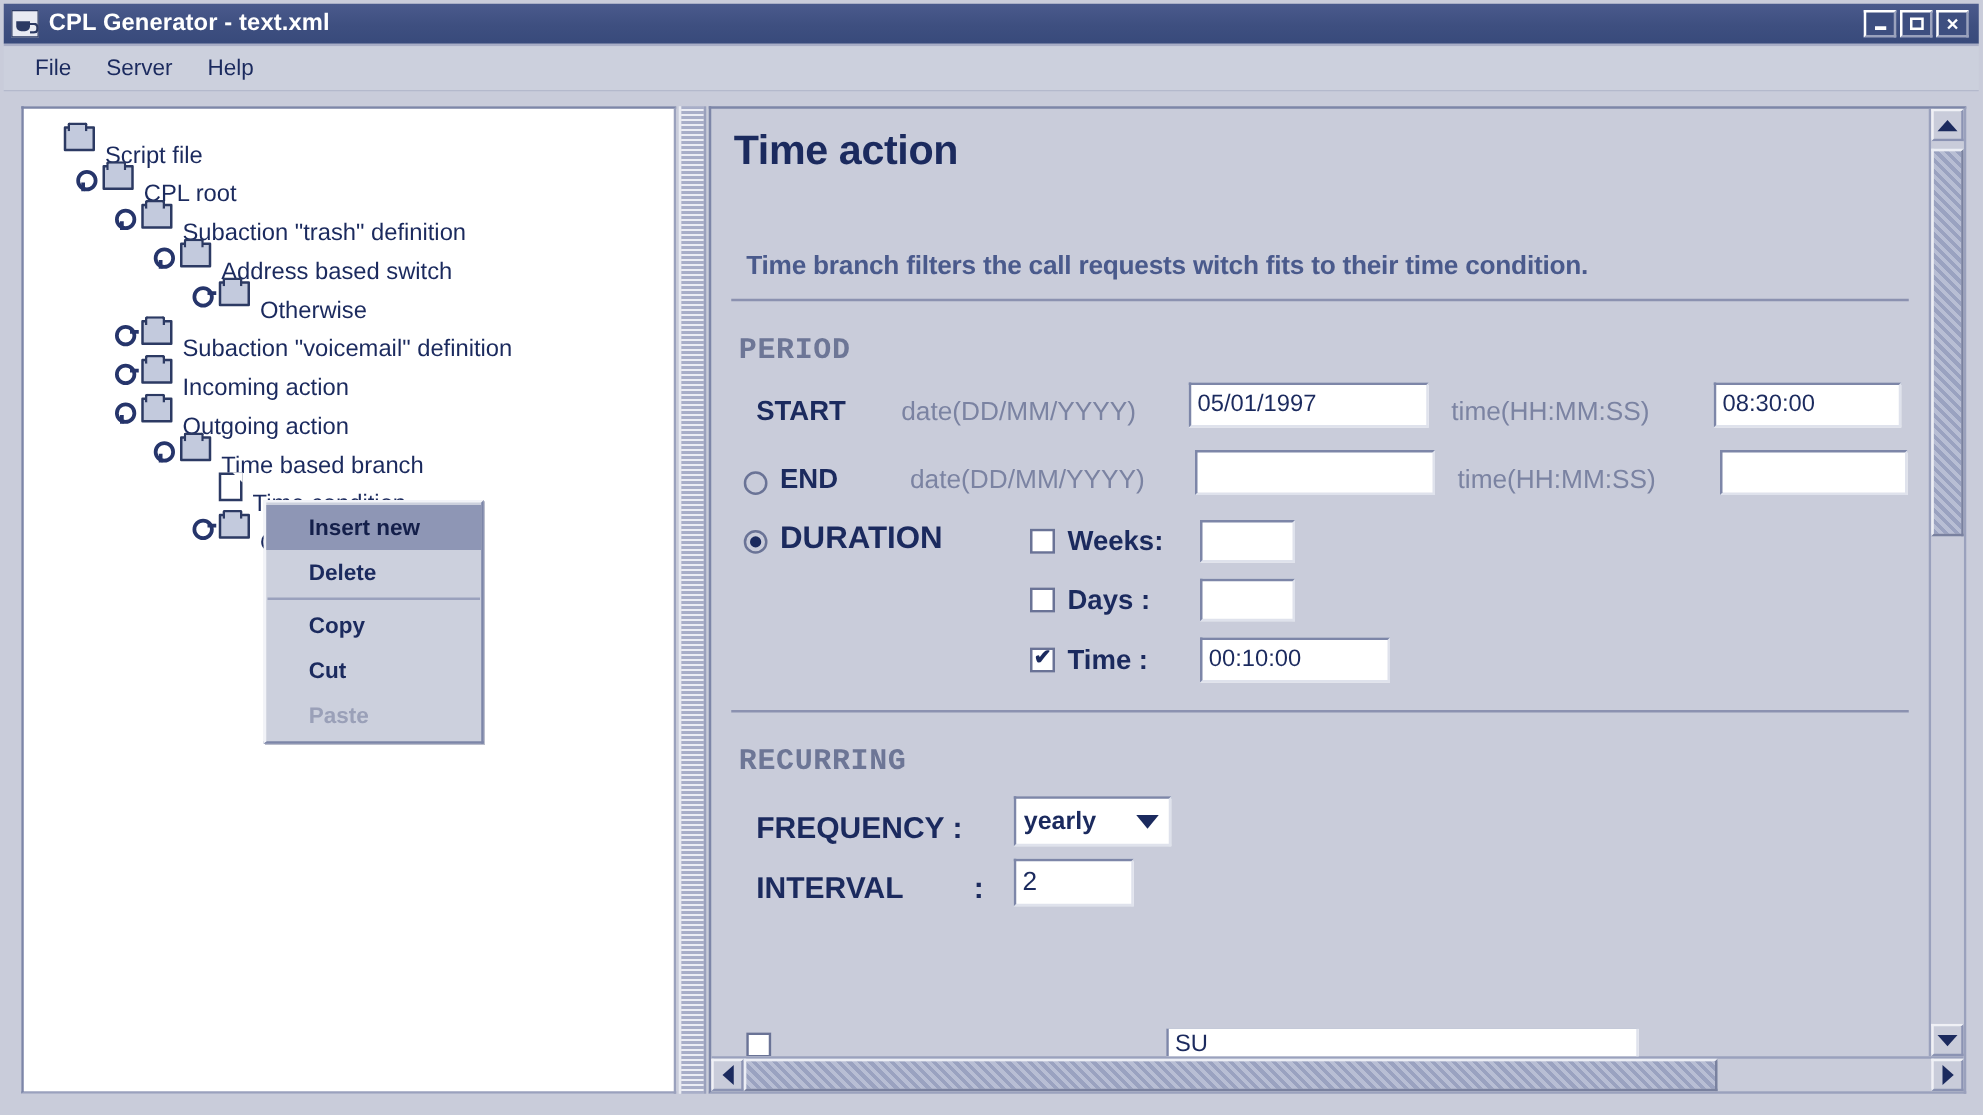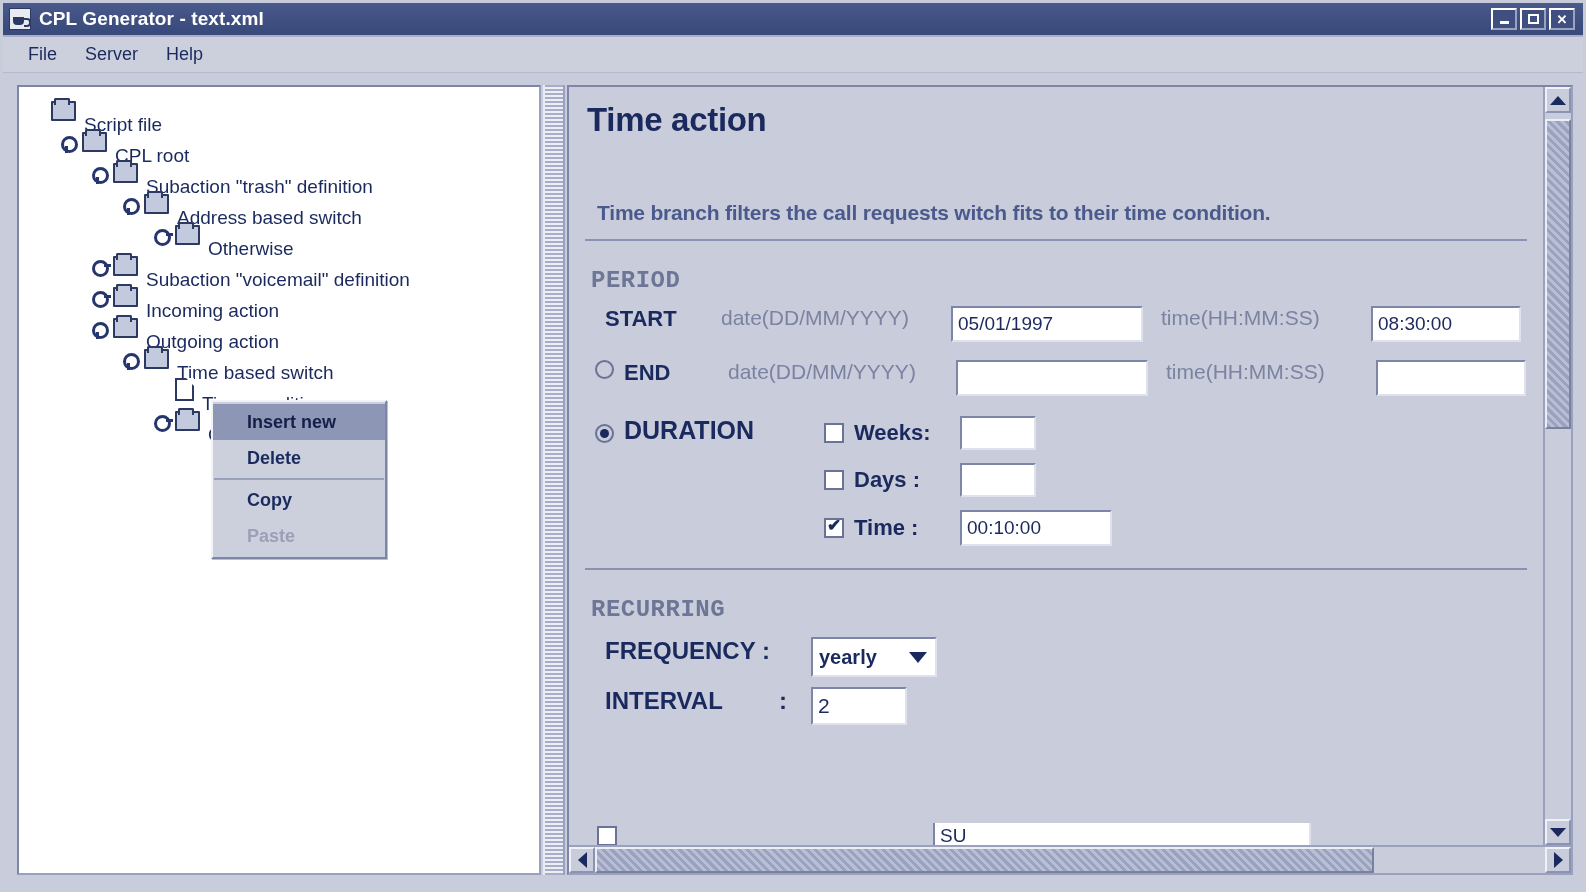--- a/index.html
+++ b/index.html
@@ -161,21 +161,21 @@
   .desc {
     font-size:21px; color:#4a5a8c; font-weight:bold;
     margin:62px 0 0 14px; letter-spacing:-0.2px;
   }
   .hr { height:2px; background:#8b91b0; margin:14px 2px 0 2px; }
   .section-title {
     font-size:24px; color:#6d7696; font-weight:bold; letter-spacing:0.5px;
     margin:26px 0 0 8px;
     font-family:Liberation Mono, monospace;
   }
-  .row { display:flex; align-items:flex-start; margin-top:12px; padding-left:22px; }
+  .row { display:flex; align-items:flex-end; margin-top:12px; padding-left:22px; }
   .lbl-strong { font-size:22px; font-weight:bold; color:#1b2a5e; white-space:nowrap; }
   .lbl-mute { font-size:21px; color:#7b83a2; white-space:nowrap; }
   .field {
     background:#ffffff;
     border:2px solid #7d86a8;
     border-right-color:#dfe2ec; border-bottom-color:#dfe2ec;
     height:36px; display:flex; align-items:center;
     padding:0 5px; font-size:19px; color:#1b2a5e;
   }
   .radio {
@@ -314,39 +314,40 @@
             <span class="tlabel">Incoming action</span>
           </div>
           <div class="tnode" style="padding-left: 62px;">
             <span class="handle expanded"></span>
             <span class="folder"></span>
             <span class="tlabel">Outgoing action</span>
           </div>
           <div class="tnode" style="padding-left: 93px;">
             <span class="handle expanded"></span>
             <span class="folder"></span>
-            <span class="tlabel">Time based switch</span>
+            <span class="tlabel">Time based branch</span>
           </div>
           <div class="tnode" style="padding-left: 124px;">
             <span class="handle none"></span>
             <span class="doc"></span>
             <span class="tlabel">Time condition</span>
           </div>
           <div class="tnode" style="padding-left: 124px;">
             <span class="handle collapsed"></span>
             <span class="folder"></span>
             <span class="tlabel">Otherwise</span>
           </div>
         </div>
 
       <div class="ctx-menu">
         <div class="ctx-item selected">Insert new</div>
         <div class="ctx-item">Delete</div>
         <div class="ctx-sep"></div>
         <div class="ctx-item">Copy</div>
+        <div class="ctx-item">Cut</div>
         <div class="ctx-item disabled">Paste</div>
       </div>
     </div>
 
     <div class="divider"></div>
 
     <div class="detail-panel">
       <div class="detail-body">
         <div class="detail-scrollarea">
 

